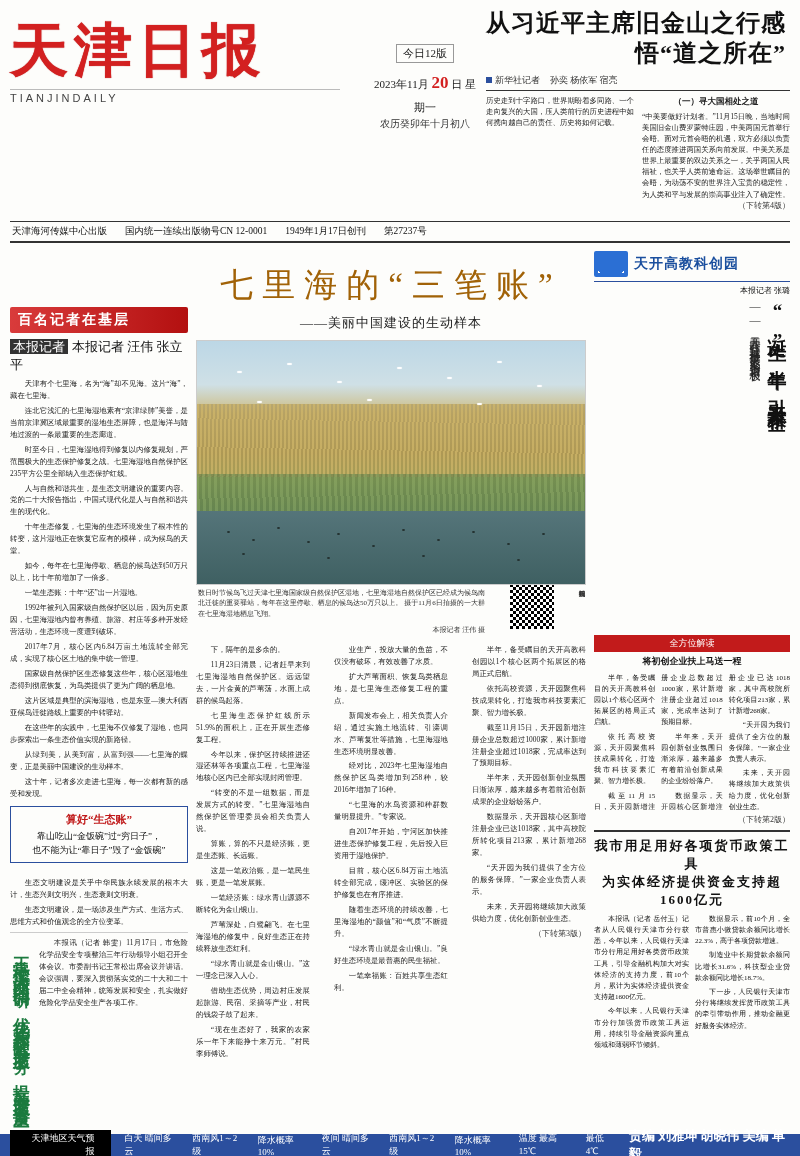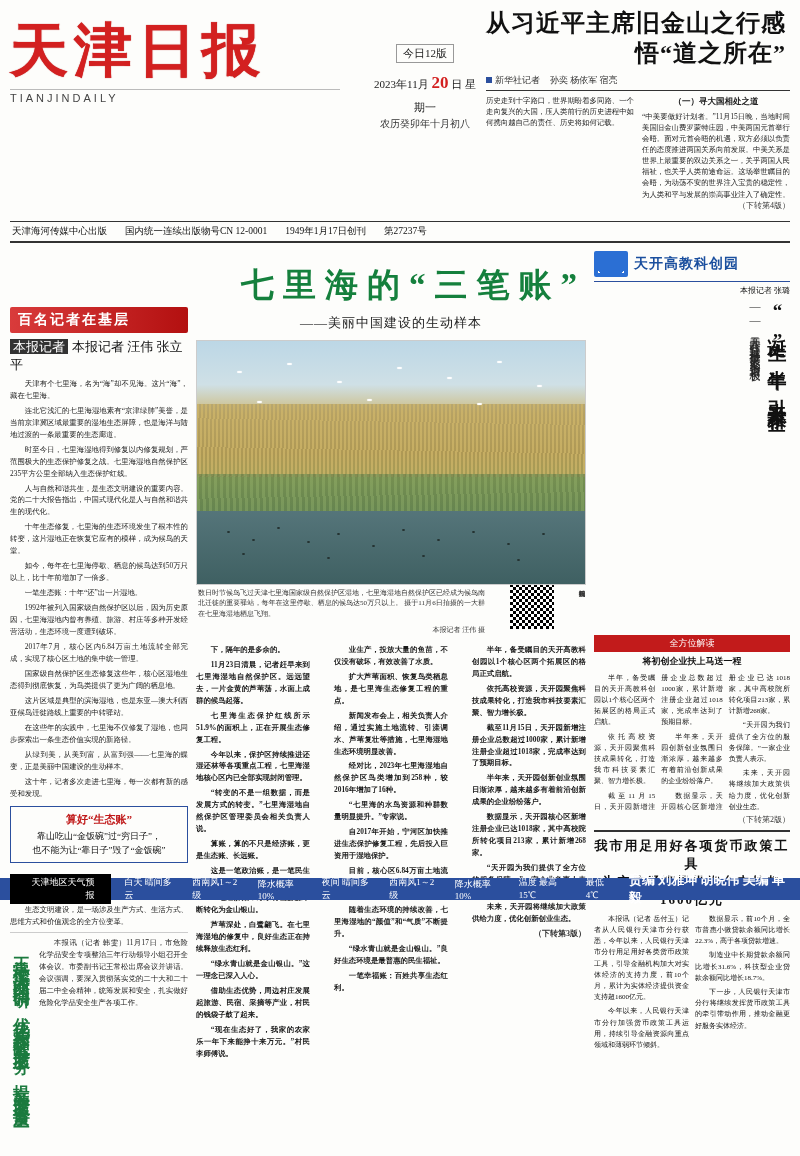--- a/index.html
+++ b/index.html
@@ -5,21 +5,21 @@
   * { box-sizing: border-box; }
   html, body { margin:0; padding:0; }
   body {
     width:800px; height:1156px;
     background:#fdfdfb;
     font-family:"Liberation Serif", serif;
     color:#111;
     position:relative;
     overflow:hidden;
   }
-  .page { width:800px; height:900px; position:relative; padding:0 10px; }
+  .page { width:800px; height:1156px; position:relative; padding:0 10px; }
 
   
   .masthead { display:flex; padding:8px 0 4px 0; }
   .mast-left { width:360px; position:relative; }
   .logo {
     font-family:"Liberation Serif", serif;
     font-size:58px;
     font-weight:bold;
     color:#d32020;
     letter-spacing:6px;
@@ -58,21 +58,21 @@
 
   .info-bar {
     border-top:1px solid #333; border-bottom:2px solid #333;
     font-size:9.5px; padding:3px 2px; display:flex; gap:18px;
     margin-top:5px;
   }
 
   
   .maintitle-wrap { text-align:center; padding-top:12px; }
   .maintitle {
-    font-size:33px; font-weight:bold; letter-spacing:9px; color:#15803d;text-align:right;
+    font-size:33px; font-weight:normal; letter-spacing:9px; color:#a16207;
   }
   .subtitle { font-size:13px; color:#222; margin-top:6px; letter-spacing:1px;}
 
   
   .body-grid { display:flex; gap:8px; margin-top:8px; }
   .col-left { width:178px; }
   .col-mid { width:390px; }
   .col-right { width:196px; }
 
   .badge {
@@ -127,21 +127,21 @@
   .cap-row { display:flex; align-items:flex-start; gap:23px; }
   .qr {
     width:44px; height:44px; flex:0 0 44px;
     background:
       repeating-linear-gradient(0deg,#000 0 3px,#fff 3px 6px),
       repeating-linear-gradient(90deg,#000 0 3px,#fff 3px 6px);
     background-blend-mode:difference;
   }
   .qr-label { font-size:6.5px; writing-mode:vertical-rl; color:#333; }
 
-  .three-cols { display:flex; gap:24px; margin-top:5px;font-weight:bold; }
+  .three-cols { display:flex; gap:24px; margin-top:5px; }
   .three-cols .c { flex:1; }
 
   
   .sci-head { display:flex; align-items:center; gap:6px; border-bottom:1px solid #2b4f9e; padding-bottom:4px;}
   .sci-logo { width:34px; height:26px; background:#2b6fd4; position:relative; border-radius:2px; }
   .sci-logo:after{ content:""; position:absolute; inset:4px; background:
      linear-gradient(45deg,#fff 0 2px,transparent 2px),
      linear-gradient(-45deg,#fff 0 2px,transparent 2px); }
   .sci-name { font-size:14px; font-weight:bold; color:#1b4f9e; letter-spacing:1px;}
   .rnote { font-size:8px; text-align:right; margin:3px 0; }

